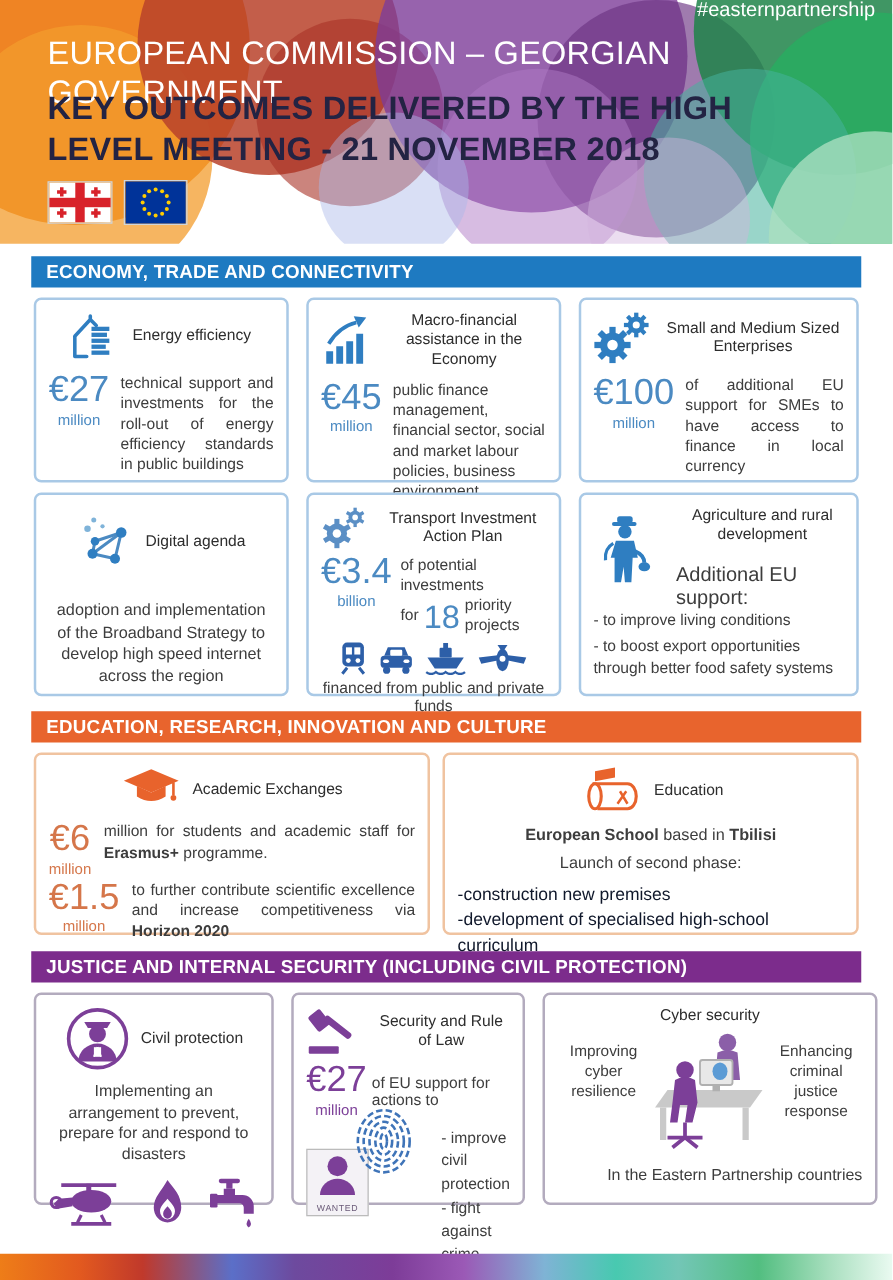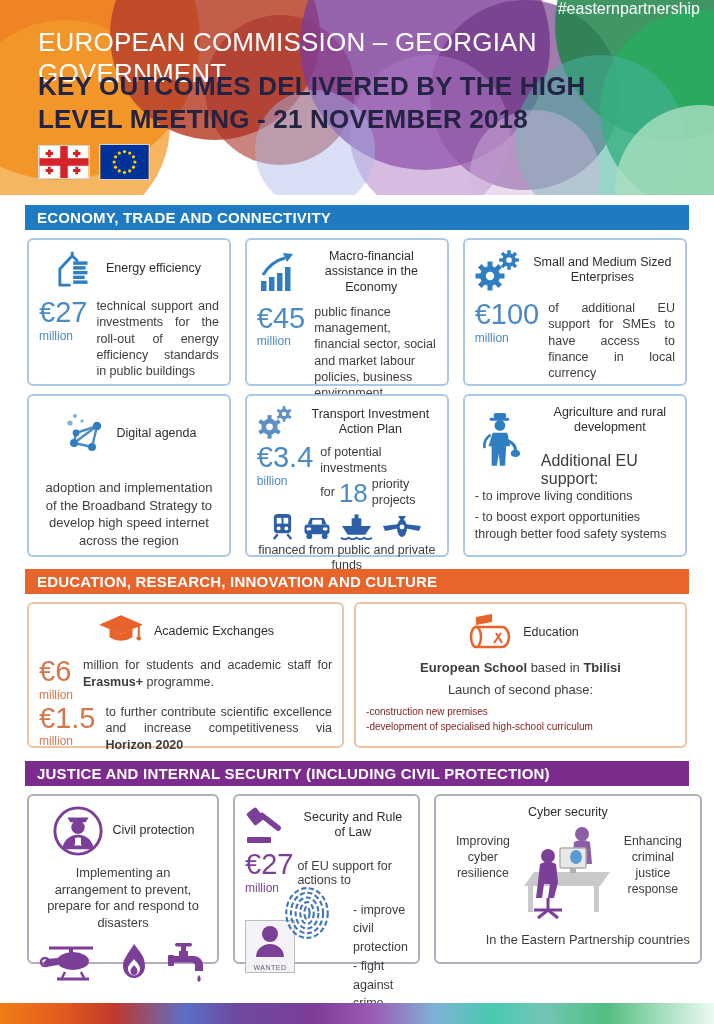--- a/index.html
+++ b/index.html
@@ -44,21 +44,21 @@
   .r1 .card{height:148px}
   .r2 .card{height:163px}
   .redu .card{height:146px}
   .rjus .card{height:170px}
 
   .card-head{display:flex;align-items:center;justify-content:center;gap:9px}
   .card-title{font-weight:normal;color:#2d2d2d;font-size:12.5px;text-align:center;line-height:1.22}
   .icon{display:inline-flex;flex:0 0 auto}
 
   .amount-row{display:flex;gap:9px;margin-top:9px;align-items:flex-start}
-  .amount{text-align:left;flex:0 0 auto}
+  .amount{text-align:center;flex:0 0 auto}
   .amount .num{font-size:29px;line-height:1.02;font-weight:400}
   .amount .unit{font-size:12px;margin-top:1px}
   .blue{color:#4b8ac2}
   .orange{color:#d5764a}
   .purple{color:#7c3f98}
   .body-text{font-size:12.5px;color:#3d3d3d;line-height:1.3}
   .just{text-align:justify}
 
   
   .digital-text{margin-top:22px;text-align:center;font-size:13px;color:#3d3d3d;line-height:1.35;padding:0 4px}
@@ -75,21 +75,21 @@
   .agri .farmer-wrap{position:absolute;left:14px;top:16px}
   .agri .card-title{margin-left:70px}
   .agri-lead{margin:16px 0 0 66px;font-size:16px;color:#3d3d3d}
   .agri-bullets{font-size:12.5px;color:#3d3d3d;line-height:1.32}
   .agri-bullets div+div{margin-top:5px}
 
   
   .edu-line{display:flex;gap:10px;align-items:flex-start;margin-top:6px}
   .edu-text{font-size:12.5px;color:#3d3d3d;line-height:1.32;text-align:justify}
   .edu-center{text-align:center;font-size:13px;color:#3d3d3d;margin-top:7px}
-  .edu-bullets{font-size:10px;color:#7f1d1d;margin-top:8px;line-height:1.45}
+  .edu-bullets{font-size:14px;color:#0f172a;margin-top:8px;line-height:1.45}
 
   
   .civil-text{margin-top:8px;text-align:center;font-size:12.8px;color:#3d3d3d;line-height:1.3}
   .civil-icons{display:flex;justify-content:center;align-items:center;gap:18px;margin-top:10px}
 
   
   .sec-amount{display:flex;gap:4px;align-items:flex-start;margin-top:5px}
   .sec-lead{font-size:12.5px;color:#3d3d3d;padding-top:9px}
   .sec-body{display:flex;gap:8px;margin-top:2px}
   .sec-icons{position:relative;width:100px;height:76px;flex:0 0 auto}

